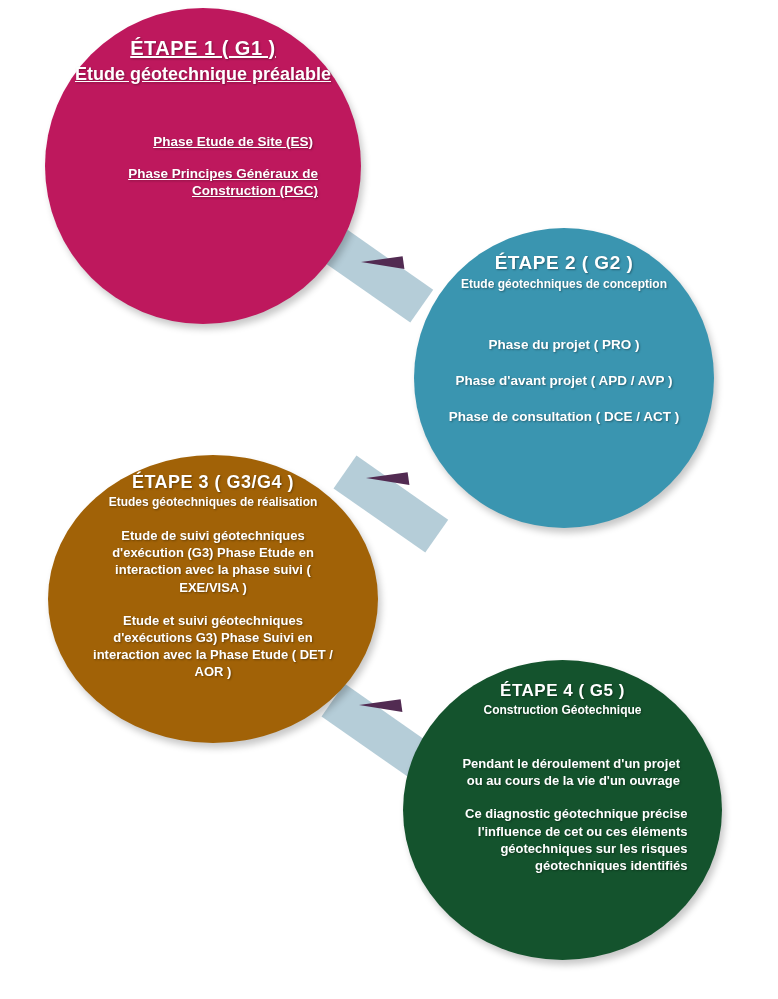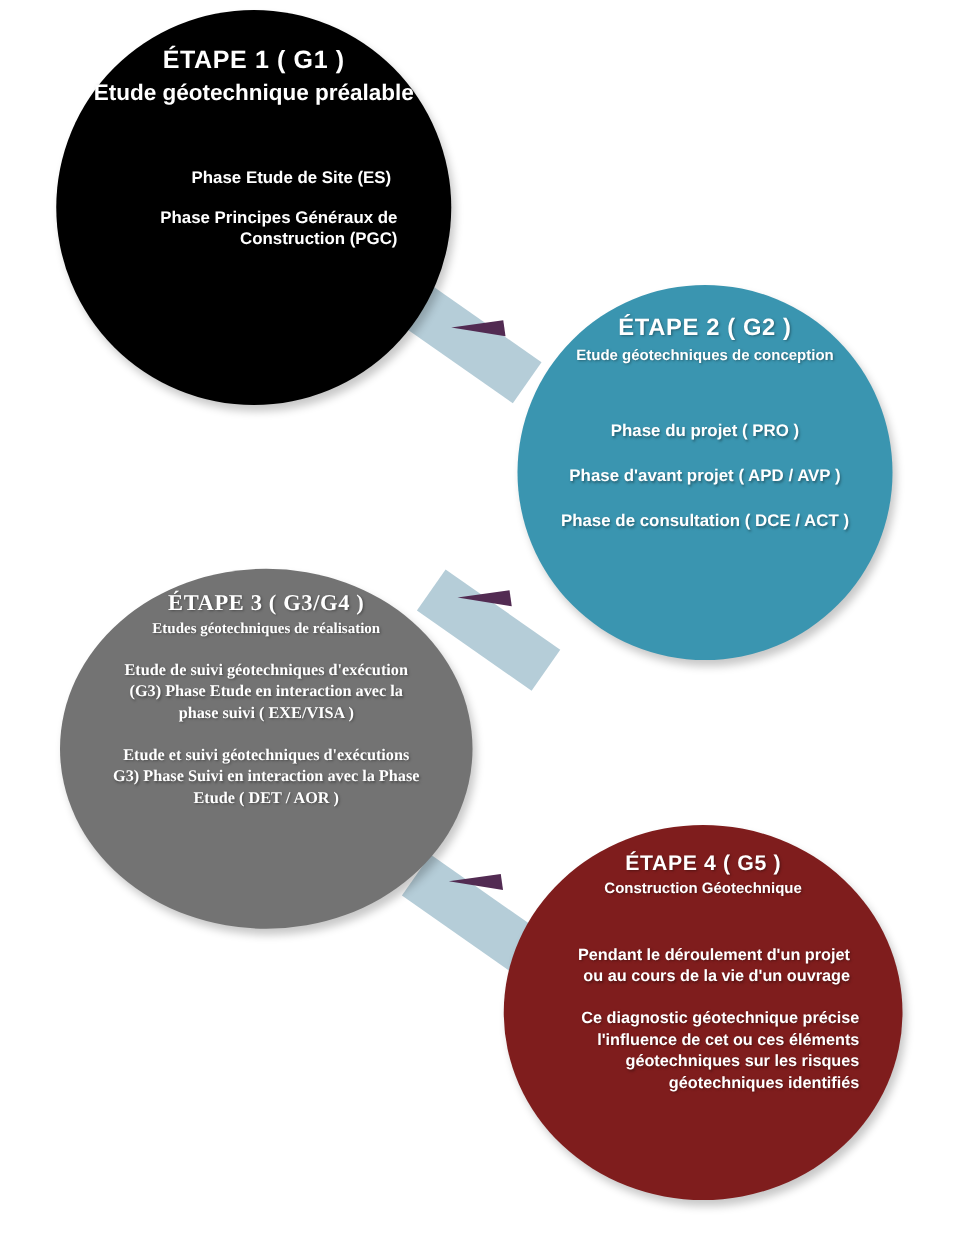--- a/index.html
+++ b/index.html
@@ -158,49 +158,49 @@
 
   <div class="connector" id="connector-1-2" style="background: rgb(181, 205, 216);"></div>
   <div class="arrowhead" id="arrow-1-2" style="border-top-color: rgb(82, 43, 82);"></div>
 
   <div class="connector" id="connector-2-3" style="background: rgb(181, 205, 216);"></div>
   <div class="arrowhead" id="arrow-2-3" style="border-top-color: rgb(82, 43, 82);"></div>
 
   <div class="connector" id="connector-3-4" style="background: rgb(181, 205, 216);"></div>
   <div class="arrowhead" id="arrow-3-4" style="border-top-color: rgb(82, 43, 82);"></div>
 
-  <div class="step-circle" id="circle-1" style="background: #000000;">
+  <div class="step-circle" id="circle-1" style="background: #be185d; text-decoration: underline;">
     <div class="step-title">ÉTAPE 1 ( G1 )</div>
     <div class="step-subtitle">Etude géotechnique préalable</div>
     <div class="step-body">
       <p style="max-width: 220px; margin-left: auto; margin-right: auto;">Phase Etude de Site (ES)</p>
       <p style="max-width: 230px; margin-left: auto; margin-right: auto;">Phase Principes Généraux de Construction (PGC)</p>
     </div>
   </div>
 
   <div class="step-circle" id="circle-2" style="background: rgb(58, 149, 176);">
     <div class="step-title">ÉTAPE 2 ( G2 )</div>
     <div class="step-subtitle">Etude géotechniques de conception</div>
     <div class="step-body">
       <p style="max-width: 240px; margin-left: auto; margin-right: auto;">Phase du projet ( PRO )</p>
       <p style="max-width: 240px; margin-left: auto; margin-right: auto;">Phase d'avant projet ( APD / AVP )</p>
       <p style="max-width: 250px; margin-left: auto; margin-right: auto;">Phase de consultation ( DCE / ACT )</p>
     </div>
   </div>
 
-  <div class="step-circle" id="circle-3" style="background: #737373; font-family: Liberation Serif, serif;">
+  <div class="step-circle" id="circle-3" style="background: #a16207;">
     <div class="step-title">ÉTAPE 3 ( G3/G4 )</div>
     <div class="step-subtitle">Etudes géotechniques de réalisation</div>
     <div class="step-body">
       <p style="max-width: 245px; margin-left: auto; margin-right: auto;">Etude de suivi géotechniques d'exécution (G3) Phase Etude en interaction avec la phase suivi ( EXE/VISA )</p>
       <p style="max-width: 250px; margin-left: auto; margin-right: auto;">Etude et suivi géotechniques d'exécutions G3) Phase Suivi en interaction avec la Phase Etude ( DET / AOR )</p>
     </div>
   </div>
 
-  <div class="step-circle" id="circle-4" style="background: #7f1d1d;">
+  <div class="step-circle" id="circle-4" style="background: #14532d;">
     <div class="step-title">ÉTAPE 4 ( G5 )</div>
     <div class="step-subtitle">Construction Géotechnique</div>
     <div class="step-body">
       <p style="max-width: 235px; margin-left: auto; margin-right: auto;">Pendant le déroulement d'un projet ou au cours de la vie d'un ouvrage</p>
       <p style="max-width: 250px; margin-left: auto; margin-right: auto;">Ce diagnostic géotechnique précise l'influence  de cet ou ces éléments géotechniques sur les risques géotechniques identifiés</p>
     </div>
   </div>
 
 </div>
 

